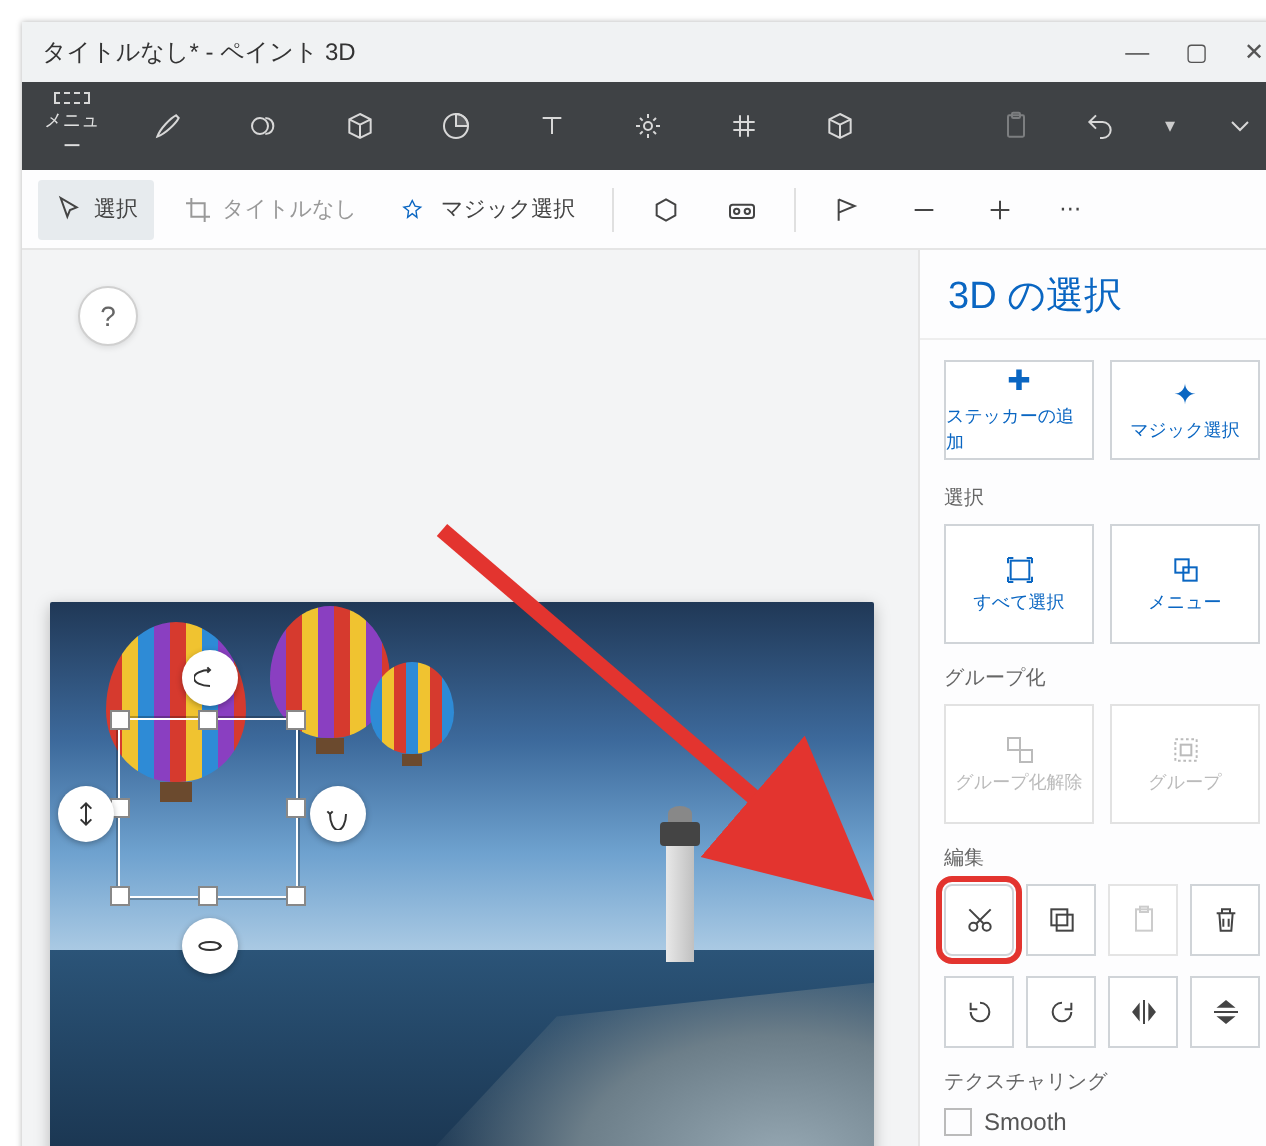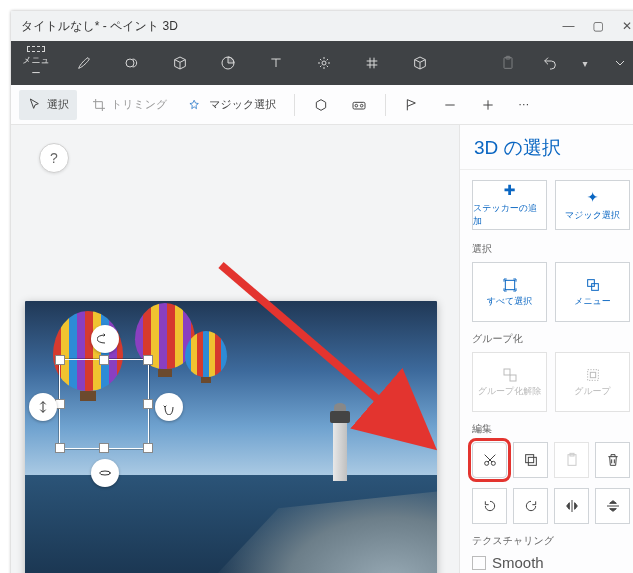--- a/index.html
+++ b/index.html
@@ -47,21 +47,21 @@
   .tile { flex:1; height:50px; border:1px solid #d0d4d8; background:#fff; display:flex; flex-direction:column; align-items:center; justify-content:center; gap:4px; font-size:9px; color:#0a66c2; cursor:pointer; }
   .tile span.ic { color:#0a66c2; font-size:14px; }
   .sec-label { font-size:10px; color:#666; margin: 4px 0 6px; }
   .smrow { display:flex; gap:8px; margin-bottom:10px; }
   .sm { flex:1; height:60px; border:1px solid #d0d4d8; background:#fff; display:flex; flex-direction:column; align-items:center; justify-content:center; gap:2px; font-size:9px; color:#0a66c2; cursor:pointer; }
   .sm.disabled { color:#bbb; border-color:#e2e2e2; cursor:default; }
   .iconrow { display:flex; gap:6px; margin-bottom:10px; }
   .ibtn { width:36px; height:36px; border:1px solid #d0d4d8; background:#fff; display:flex; align-items:center; justify-content:center; color:#444; cursor:pointer; }
   .ibtn.disabled { color:#ccc; border-color:#e4e4e4; cursor:default; }
   .ibtn.hl { outline: 3px solid #e3342f; outline-offset: 1px; border-radius:4px; }
-  .chk { display:flex; align-items:center; gap:6px; font-size:15px; color:#555; }
+  .chk { display:flex; align-items:center; gap:6px; font-size:12px; color:#555; }
   .chk .box { width:14px; height:14px; border:1px solid #bbb; }
   svg.ico { width:16px; height:16px; stroke:currentColor; fill:none; stroke-width:1.5; }
 </style>
 </head>
 <body>
 
 <div class="window">
   <div class="titlebar">
     <span>タイトルなし* - ペイント 3D</span>
     <div class="controls">
@@ -146,21 +146,21 @@
     <div class="sb-item active">
       <svg class="ico" viewBox="0 0 24 24">
           <path d="M5 3l5 14 2-5 5-2z"></path>
         </svg>
       <span>選択</span>
     </div>
     <div class="sb-item" style="color:#999">
       <svg class="ico" viewBox="0 0 24 24">
           <path d="M7 3v14h14M3 7h14v14"></path>
         </svg>
-      <span>トリミング</span>
+      <span>タイトルなし</span>
     </div>
     <div class="sb-item">
       <svg class="ico" viewBox="0 0 24 24" style="color:#0a66c2">
           <path d="M5 3l3 6 6 1-5 4 1 7-5-4-5 4 1-7-5-4 6-1z" transform="scale(0.7) translate(6 4)"></path>
         </svg>
       <span>マジック選択</span>
     </div>
     <div class="sb-sep"></div>
     <div class="sb-item">
         <svg class="ico" viewBox="0 0 24 24">

